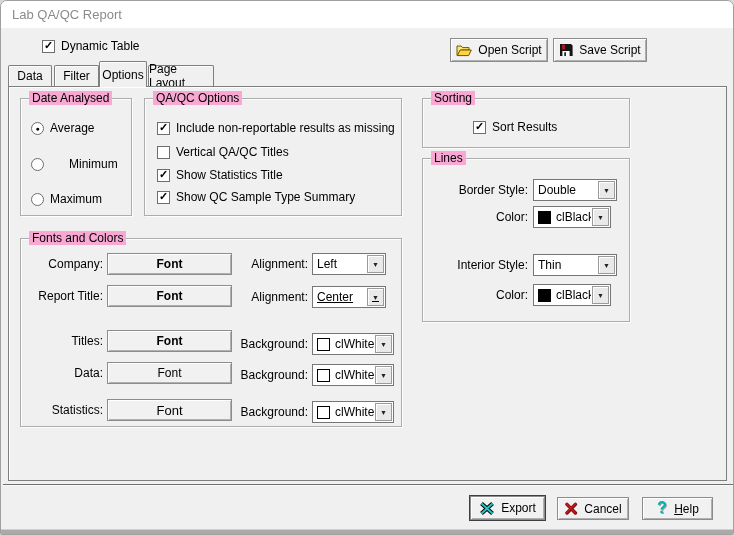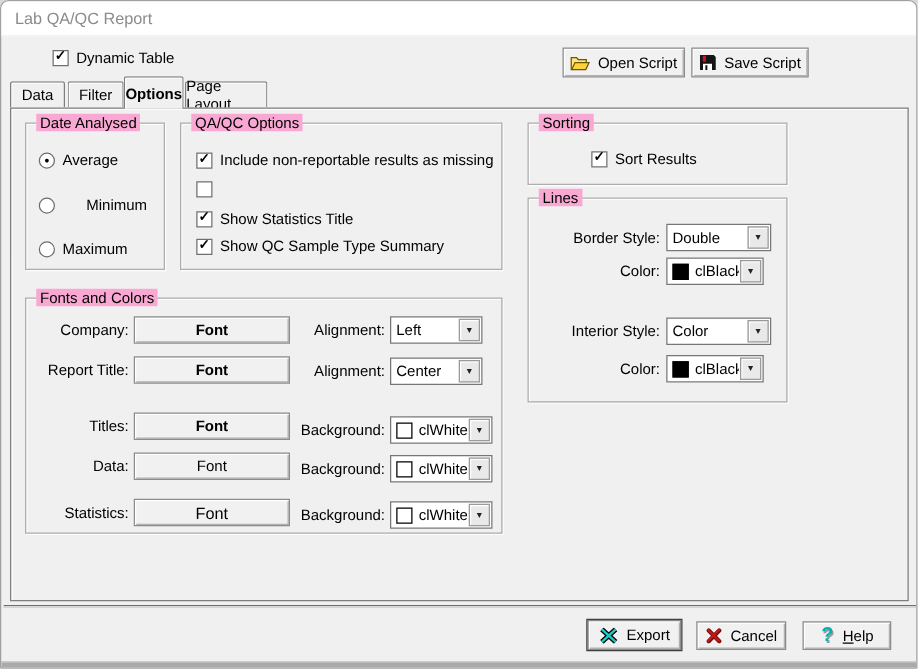--- a/index.html
+++ b/index.html
@@ -22,21 +22,21 @@
   }
   .btn.default { outline:1px solid #3f3f3f; }
   .fontbtn.bold span { font-weight:bold; }
   .fontbtn.big span { font-size:13px; }
   .tab {
     position:absolute; top:64px; height:21px; background:#f0f0f0;
     border:1px solid #7e7e7e; border-bottom:none; border-radius:2px 2px 0 0;
     display:flex; align-items:center; justify-content:center; z-index:1;
     box-shadow: inset 1px 1px 0 #fdfdfd;
   }
-  .tab.active { top:60px; height:26px; z-index:3;font-weight:bold; }
+  .tab.active { top:60px; height:26px; z-index:3; }
   .tabpanel {
     position:absolute; left:7px; top:85px; width:719px; height:395px;
     border:1px solid #7e7e7e; background:#f0f0f0; box-shadow: inset 1px 1px 0 #fdfdfd;
     z-index:2;
   }
   .group {
     position:absolute; border:1px solid #adadad;
     box-shadow: 1px 1px 0 #fdfdfd, inset 1px 1px 0 #fdfdfd;
   }
   .legend {
@@ -151,20 +151,21 @@
       <div class="row" style="left:12px; top:22px;">
         <span class="cb">
           <span class="mark">✓</span>
         </span>
         <span>Include non-reportable results as missing</span>
       </div>
       <div class="row" style="left:12px; top:46px;">
         <span class="cb">
           <span class="mark"></span>
         </span>
+        <span>Vertical QA/QC Titles</span>
       </div>
       <div class="row" style="left:12px; top:69px;">
         <span class="cb">
           <span class="mark">✓</span>
         </span>
         <span>Show Statistics Title</span>
       </div>
       <div class="row" style="left:12px; top:91px;">
         <span class="cb">
           <span class="mark">✓</span>
@@ -198,21 +199,21 @@
       <div class="combo" style="left:110px; top:47px; width:78px;">
         <span class="swatch-s" style="background:#000000"></span>
         <span class="ctext">clBlack</span>
         <span class="dd">
             <span>▼</span>
           </span>
       </div>
 
       <span class="lbl" style="left:10px; top:95px; width:95px;">Interior Style:</span>
       <div class="combo" style="left:110px; top:95px; width:84px;">
-        <span class="ctext">Color</span>
+        <span class="ctext">Thin</span>
         <span class="dd">
             <span>▼</span>
           </span>
       </div>
 
       <span class="lbl" style="left:10px; top:125px; width:95px;">Color:</span>
       <div class="combo" style="left:110px; top:125px; width:78px;">
         <span class="swatch-s" style="background:#000000"></span>
         <span class="ctext">clBlack</span>
         <span class="dd">
@@ -234,21 +235,21 @@
         <span class="dd">
             <span>▼</span>
           </span>
       </div>
 
       <span class="lbl" style="left:2px; top:46px; width:80px;">Report Title:</span>
       <button class="btn fontbtn bold" style="left:86px; top:46px; width:125px; height:22px;">
         <span>Font</span>
       </button>
       <span class="lbl" style="left:200px; top:47px; width:87px;">Alignment:</span>
-      <div class="combo" style="left:291px; top:47px; width:74px;">
+      <div class="combo" style="left:291px; top:47px; width:74px;text-decoration:underline;">
         <span class="ctext">Center</span>
         <span class="dd">
             <span>▼</span>
           </span>
       </div>
 
       <span class="lbl" style="left:2px; top:91px; width:80px;">Titles:</span>
       <button class="btn fontbtn bold" style="left:86px; top:91px; width:125px; height:22px;">
         <span>Font</span>
       </button>

